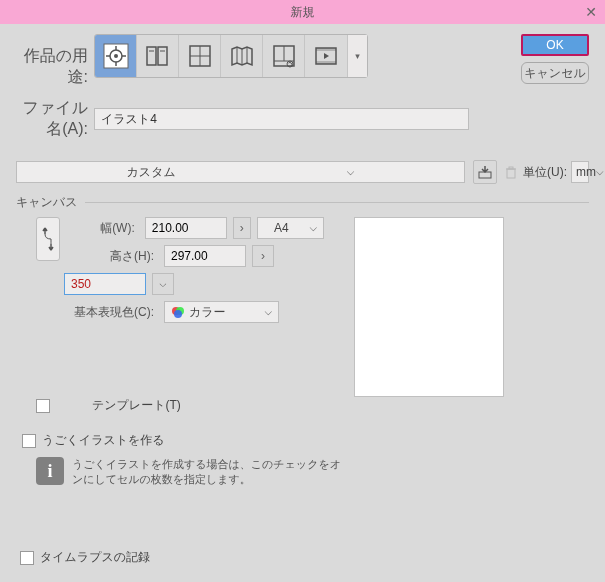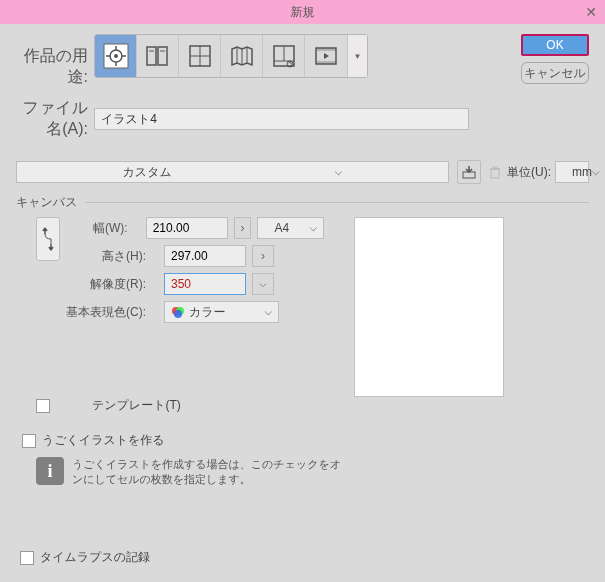--- a/index.html
+++ b/index.html
@@ -17,28 +17,28 @@
 .ok-btn { width: 68px; height: 22px; background: #5a9fe0; color: white; border: 2px solid #be185d; border-radius: 2px; display: flex; align-items: center; justify-content: center; cursor: pointer; margin-bottom: 6px; }
 .cancel-btn { width: 68px; height: 22px; background: #dadada; color: #555; border: 1px solid #a8a8a8; border-radius: 6px; display: flex; align-items: center; justify-content: center; cursor: pointer; }
 .right-btns { margin-left: auto; }
 .text-input { height: 22px; background: #eeeded; border: 1px solid #bdbdbd; padding: 0 6px; color: #333; }
 .filename { width: 375px; }
 .preset-select { flex: 1; height: 22px; background: #eeeded; border: 1px solid #bdbdbd; display: flex; align-items: center; padding: 0 24px; cursor: pointer; margin-right: 6px; }
 .preset-select span { margin: 0 auto; }
 .chev-down { margin-left: auto; font-size: 10px; color: #666; }
 .tool-btn { width: 24px; height: 24px; border: 1px solid #bdbdbd; display: flex; align-items: center; justify-content: center; background: #dadada; margin-left: 2px; cursor: pointer; border-radius: 2px; }
 .unit-area { display: flex; align-items: center; margin-left: auto; gap: 4px; }
-.unit-select { width: 34px; height: 22px; background: #eeeded; border: 1px solid #bdbdbd; display: flex; align-items: center; padding: 0 16px; cursor: pointer; }
+.unit-select { width: 18px; height: 22px; background: #eeeded; border: 1px solid #bdbdbd; display: flex; align-items: center; padding: 0 4px; cursor: pointer; }
 .section-head { display: flex; align-items: center; margin-top: 4px; margin-bottom: 4px; color: #555; }
 .section-head .line { flex: 1; height: 1px; background: #bfbfbf; margin-left: 8px; }
 .canvas-body { display: flex; padding-left: 20px; margin-top: 6px; }
 .rotate-box { width: 24px; height: 44px; background:#eeeded; border: 1px solid #bdbdbd; border-radius:3px; margin-right: 4px; display:flex; align-items:center; justify-content:center; cursor:pointer; }
 .form-col { width: 260px; }
 .f-row { display: flex; align-items: center; margin-bottom: 6px; }
-.f-label { width: 100px; text-align: right; padding-right: 18px; font-size: 12px; color: #555; }
+.f-label { width: 100px; text-align: right; padding-right: 10px; font-size: 12px; color: #555; }
 .num-input { width: 82px; height: 22px; background: #eeeded; border: 1px solid #bdbdbd; padding: 5px 6px; }
 .num-input.sel { border: 1px solid #5a9fe0; color:#b91c1c;}
 .small-btn { width: 22px; height: 22px; border: 1px solid #bdbdbd; background: #dadada; display: flex; align-items: center; justify-content: center; margin-left: 6px; cursor:pointer;}
 .size-select { width: 82px; height: 22px; border: 1px solid #bdbdbd; background:#eeeded; display:flex; align-items:center; padding:0 6px; margin-left: 6px; cursor:pointer; }
 .color-select { width: 115px; height: 22px; border:1px solid #bdbdbd; background:#eeeded; display:flex; align-items:center; justify-content:center; gap:4px; cursor:pointer; padding:0 6px;}
 .preview { width: 150px; height: 180px; background: white; border: 1px solid #c0c0c0; margin-left: 30px; }
 .check-row { display:flex; align-items:center; margin-left: 20px; margin-top:20px; margin-bottom:8px; gap: 6px; }
 .checkbox { width:14px; height:14px; background:white; border:1px solid #999; display:flex; align-items:center; justify-content:center; font-size:10px; cursor:pointer; }
 .checked::after { content:"✔"; color:#4a7de0; font-size:11px; }
 .color-swatch { width:82px; height:18px; background:white; border:1px solid #999; margin-left:8px; cursor:pointer; }
@@ -179,21 +179,20 @@
         </div>
       </div>
       <div class="f-row">
         <span class="f-label">高さ(H):</span>
         <input class="num-input" value="297.00" style="">
         <div class="small-btn">
             <span style="color:#666;">›</span>
           </div>
       </div>
       <div class="f-row">
-        <span class="f-label">解像度(R):</span>
         <input class="num-input sel" value="350" style="">
         <div class="small-btn">
             <span style="font-size:9px;color:#666;">⌵</span>
           </div>
       </div>
       <div class="f-row">
         <span class="f-label">基本表現色(C):</span>
         <div class="color-select">
           <svg width="14" height="12" viewBox="0 0 14 12">
               <circle cx="5" cy="5" r="4" fill="#e83a3a" opacity="0.9"></circle>

